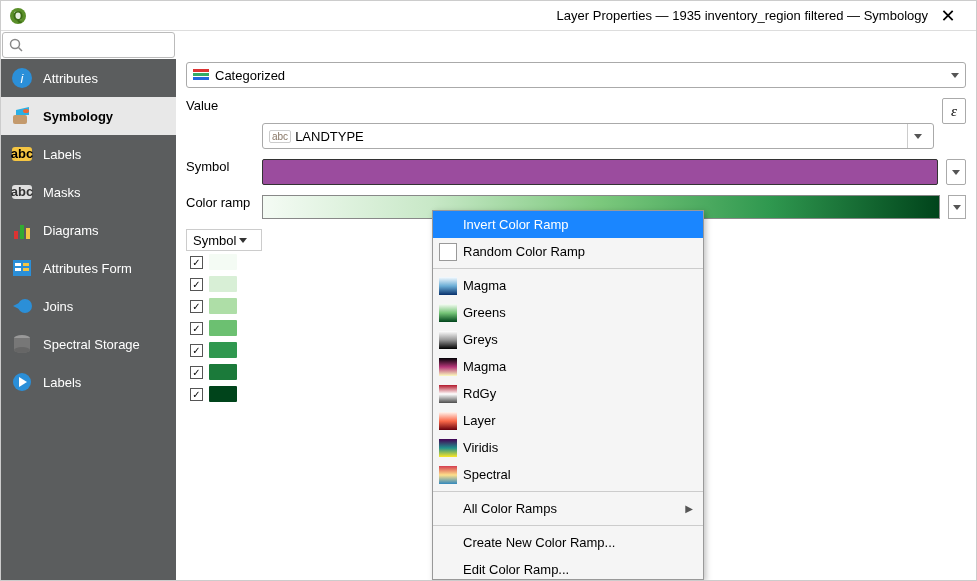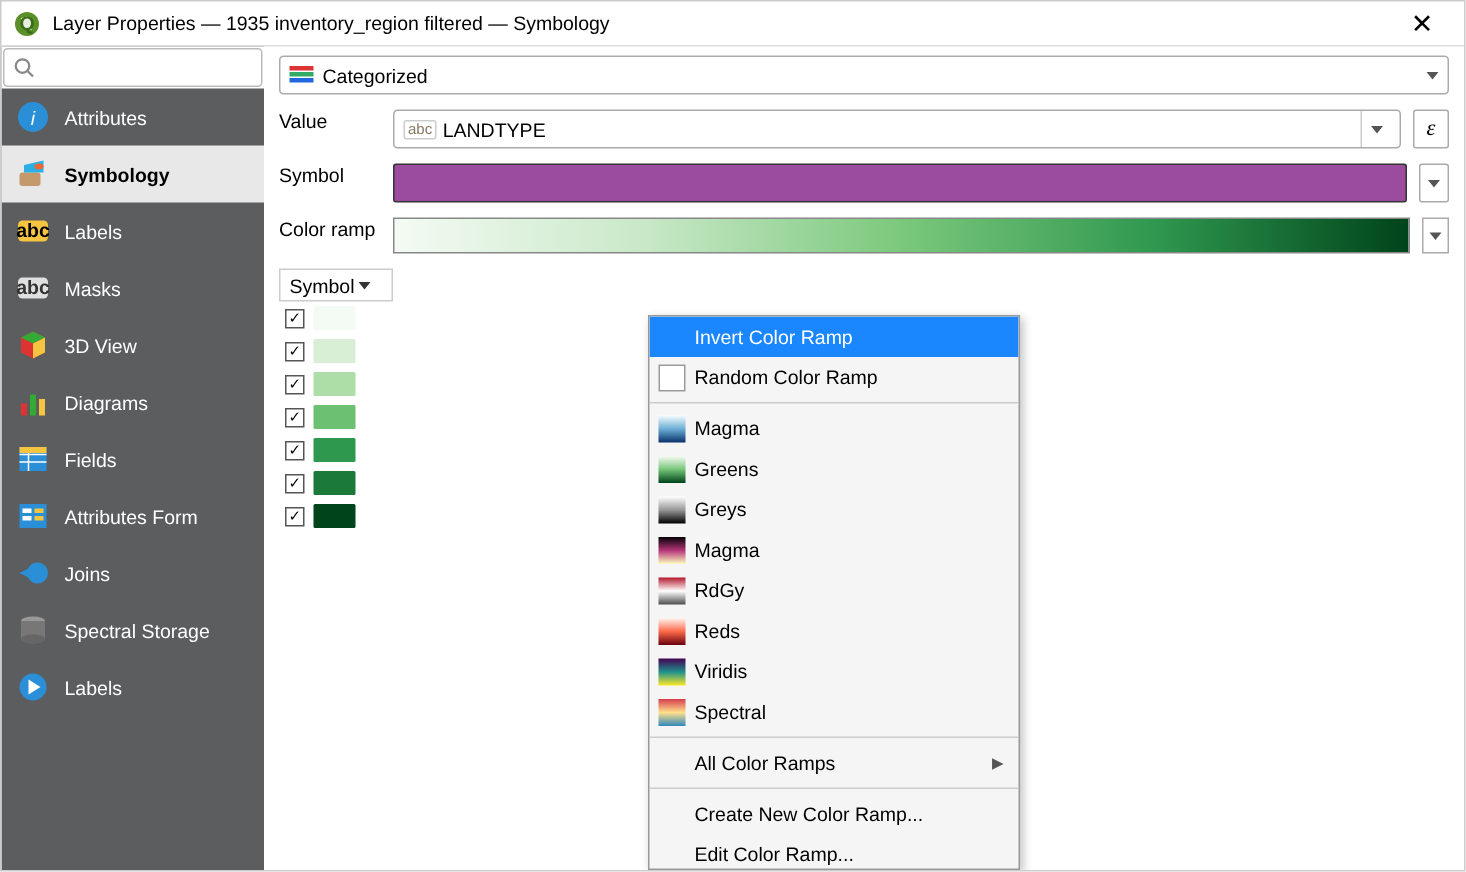--- a/index.html
+++ b/index.html
@@ -1,34 +1,34 @@
 <!DOCTYPE html>
 <html><head>
 <meta charset="utf-8">
 <style>
 * { box-sizing: border-box; margin: 0; padding: 0; font-family: "Segoe UI", Tahoma, sans-serif; font-size: 13px; }
 body { width: 977px; height: 581px; background: #fff; overflow: hidden; border: 1px solid #ccc; }
 
 .titlebar { height: 30px; display: flex; align-items: center; padding: 0 8px; border-bottom: 1px solid #ddd; }
 .titlebar .q-icon { width: 18px; height:18px; margin-right:8px; }
-.titlebar .title { flex: 1; color: #000; }
+.titlebar .title { flex: 1; color: #000; text-align: right; }
 .titlebar .close { width: 40px; text-align: center; font-size: 18px; }
 
 .body { display: flex; height: calc(100% - 30px); }
 
 .sidebar { width: 175px; background: #5b5d5e; color: #fff; display: flex; flex-direction: column; }
 .search-wrap { background:#fff; padding:1px; }
 .search { width: 100%; height: 26px; border: 1px solid #bbb; border-radius: 3px; padding: 0 6px; color:#999; background:#fff; display:flex; align-items:center; }
 .nav-item { display: flex; align-items: center; height: 38px; padding: 0 10px; gap: 10px; cursor: pointer; }
 .nav-item.active { background: #e8e8e8; color: #000; font-weight: bold; }
 .nav-icon { width: 22px; height: 22px; display:flex; align-items:center; justify-content:center; }
 
 .main { flex: 1; padding: 6px 10px 6px 10px; display:flex; flex-direction:column; gap:10px; position:relative; }
 
-.combo { height: 26px; border: 1px solid #aaa; border-radius: 3px; display: flex; align-items: center; padding: 0 6px; background:#fff; }
+.combo { height: 26px; border: 1px solid #aaa; border-radius: 3px; display: flex; align-items: center; padding: 0 6px; background:#fff;margin-top:25px; }
 .dropdown-btn { width: 20px; display:flex; justify-content:center; align-items:center; border-left:1px solid #ccc; height:100%; }
 .row { display: flex; gap: 8px; }
 .row-label { width: 68px; color:#000; }
 
 .cat-icon { width:16px; height:12px; display:inline-block; position:relative; margin-right:6px; }
 .cat-icon .bar1{position:absolute;left:0;top:0;width:16px;height:3px;background:#d33;}
 .cat-icon .bar2{position:absolute;left:0;top:4px;width:16px;height:3px;background:#3a6;}
 .cat-icon .bar3{position:absolute;left:0;top:8px;width:16px;height:3px;background:#26d;}
 
 .abc-badge { background:#fff; border:1px solid #ccc; border-radius:2px; font-size:10px; color:#876; padding:0 2px; margin-right:4px; }
@@ -39,21 +39,21 @@
 .ramp { height:24px; flex:1; border:1px solid #888; background:linear-gradient(to right,#f4fbf4,#c8e8c7,#7bc87c,#2f984f,#00441b); }
 .ramp-btn { width:18px; height:24px; border:1px solid #aaa; display:flex; align-items:center; justify-content:center; }
 
 .classes-header { display:flex; height:22px; border:1px solid #ccc; border-bottom:1px solid #ccc; width:76px; }
 .classes-header .h { padding:2px 6px; font-size:12px; display:flex; align-items:center; gap:3px; }
 
 .class-row { display:flex; align-items:center; height:22px; gap:6px; padding-left:4px;}
 .chk { width:13px; height:13px; border:1px solid #555; display:flex; align-items:center; justify-content:center; font-size:10px; background:#fff;}
 .swatch { width:28px; height:16px; border-radius:1px; }
 
-.context-menu { position:absolute; left:256px; top:179px; width:248px; background:#f5f5f5; border:1px solid #999; box-shadow:2px 2px 6px rgba(0,0,0,0.25); z-index:10; max-height: calc(581px - 30px - 179px - 2px); overflow:hidden; }
+.context-menu { position:absolute; left:256px; top:179px; width:272px; background:#f5f5f5; border:1px solid #999; box-shadow:2px 2px 6px rgba(0,0,0,0.25); z-index:10; max-height: calc(581px - 30px - 179px - 2px); overflow:hidden; }
 .menu-item { height:27px; display:flex; align-items:center; padding:0 10px 0 30px; position:relative; cursor:default; }
 .menu-item.hover { background:#1a86ff; color:#fff; }
 .menu-item .mi-icon { position:absolute; left:6px; width:18px; height:18px; }
 .menu-sep { height:1px; background:#ccc; margin:3px 0; }
 .submenu-arrow { margin-left:auto; font-size:10px; color:#555; }
 
 .eps-btn { width:24px; height:26px; border:1px solid #aaa; border-radius:2px; display:flex; align-items:center; justify-content:center; font-family: 'Times New Roman', serif; font-style:italic; font-size:15px; }
 
 .triangle-down { width:0;height:0;border-left:4px solid transparent;border-right:4px solid transparent;border-top:5px solid #555; }
 
@@ -118,48 +118,26 @@
           <svg width="22" height="16">
             <rect x="1" y="1" width="20" height="14" rx="3" fill="#e0e0e0"></rect>
             <text x="11" y="12" text-anchor="middle" font-size="9" font-weight="bold" fill="#333">abc</text>
           </svg>
         </span>
       <span>Masks</span>
     </div>
     <div class="nav-item">
       <span class="nav-icon">
           <svg width="22" height="22">
-            <path d="M11 2 L19 6 L19 16 L11 20 L3 16 L3 6 Z" fill="#d33"></path>
-            <path d="M11 2 L19 6 L11 10 L3 6 Z" fill="#3a3"></path>
-            <path d="M11 10 L19 6 L19 16 L11 20 Z" fill="#f5c542"></path>
-          </svg>
-        </span>
-      <span>3D View</span>
-    </div>
-    <div class="nav-item">
-      <span class="nav-icon">
-          <svg width="22" height="22">
             <rect x="3" y="12" width="4" height="8" fill="#d33"></rect>
             <rect x="9" y="6" width="4" height="14" fill="#3a3"></rect>
             <rect x="15" y="9" width="4" height="11" fill="#f5c542"></rect>
           </svg>
         </span>
       <span>Diagrams</span>
-    </div>
-    <div class="nav-item">
-      <span class="nav-icon">
-          <svg width="22" height="22">
-            <rect x="2" y="3" width="18" height="16" fill="#2b8fd8"></rect>
-            <line x1="2" y1="8" x2="20" y2="8" stroke="#fff"></line>
-            <line x1="2" y1="13" x2="20" y2="13" stroke="#fff"></line>
-            <line x1="8" y1="3" x2="8" y2="19" stroke="#fff"></line>
-            <rect x="2" y="3" width="18" height="4" fill="#f5c542"></rect>
-          </svg>
-        </span>
-      <span>Fields</span>
     </div>
     <div class="nav-item">
       <span class="nav-icon">
           <svg width="22" height="22">
             <rect x="2" y="3" width="18" height="16" fill="#2b8fd8"></rect>
             <rect x="4" y="6" width="6" height="3" fill="#fff"></rect>
             <rect x="4" y="11" width="6" height="3" fill="#fff"></rect>
             <rect x="12" y="6" width="6" height="3" fill="#f5c542"></rect>
             <rect x="12" y="11" width="6" height="3" fill="#f5c542"></rect>
           </svg>
@@ -301,21 +279,21 @@
         <div class="menu-item">
           <span class="mi-icon" style="background: linear-gradient(rgb(0, 0, 4), rgb(182, 54, 121), rgb(252, 253, 191));"></span>
           <span>Magma</span>
         </div>
         <div class="menu-item">
           <span class="mi-icon" style="background: linear-gradient(rgb(178, 24, 43), rgb(255, 255, 255), rgb(77, 77, 77));"></span>
           <span>RdGy</span>
         </div>
         <div class="menu-item">
           <span class="mi-icon" style="background: linear-gradient(rgb(255, 245, 240), rgb(251, 106, 74), rgb(103, 0, 13));"></span>
-          <span>Reds</span>
+          <span>Layer</span>
         </div>
         <div class="menu-item">
           <span class="mi-icon" style="background: linear-gradient(rgb(68, 1, 84), rgb(33, 145, 140), rgb(253, 231, 37));"></span>
           <span>Viridis</span>
         </div>
         <div class="menu-item">
           <span class="mi-icon" style="background: linear-gradient(rgb(213, 62, 79), rgb(254, 224, 139), rgb(50, 136, 189));"></span>
           <span>Spectral</span>
         </div>
         <div class="menu-sep"></div>

